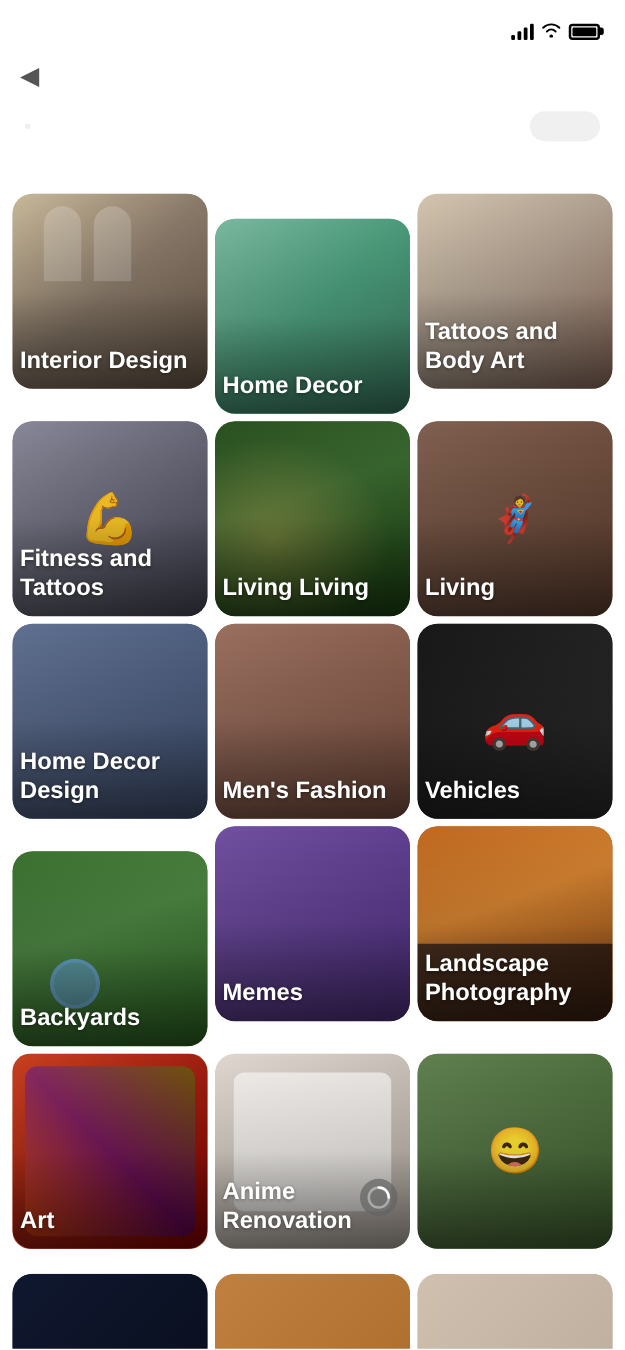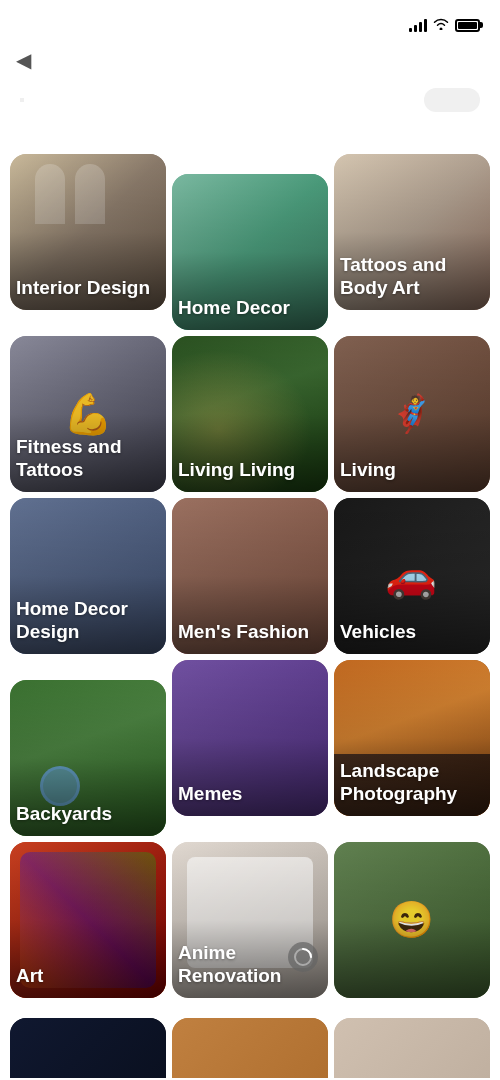--- a/index.html
+++ b/index.html
@@ -186,21 +186,21 @@
     .card-tattoos { background: linear-gradient(135deg, #d4c5b0 0%, #b0a090 50%, #907060 100%); }
     .card-fitness { background: linear-gradient(135deg, #9090a0 0%, #707080 50%, #505060 100%); }
     .card-outdoor { background: linear-gradient(135deg, #5a8050 0%, #4a7040 50%, #3a6030 100%); }
     .card-marvel { background: linear-gradient(135deg, #8a7060 0%, #7a6050 50%, #6a5040 100%); }
     .card-homedecor-styles { background: linear-gradient(135deg, #7080a0 0%, #506080 50%, #405070 100%); }
     .card-mensfashion { background: linear-gradient(135deg, #a07060 0%, #905060 50%, #804050 100%); }
     .card-vehicles { background: linear-gradient(135deg, #101010 0%, #202020 50%, #303030 100%); padding-left: 16px; }
     .card-backyards { background: linear-gradient(135deg, #5a9050 0%, #4a8040 50%, #3a7030 100%); margin-top: 20px; }
     .card-anime { background: linear-gradient(135deg, #9060a0 0%, #705080 50%, #504060 100%); }
     .card-landscape { background: linear-gradient(135deg, #c07030 0%, #a06020 50%, #804010 100%); }
-    .card-art { background: linear-gradient(135deg, #c04020 0%, #a03010 50%, #803000 100%); }
+    .card-art { background: linear-gradient(135deg, #c04020 0%, #a03010 50%, #803000 100%); border-radius: 14px; }
     .card-renovation { background: linear-gradient(135deg, #e0d8d0 0%, #c0b8b0 50%, #a09890 100%); }
     .card-memes { background: linear-gradient(135deg, #708060 0%, #607050 50%, #506040 100%); }
     .card-space { background: linear-gradient(135deg, #101830 0%, #0a1020 50%, #050810 100%); }
     .card-food { background: linear-gradient(135deg, #c08040 0%, #b07030 50%, #a06020 100%); }
     .card-balloon { background: linear-gradient(135deg, #d0c0b0 0%, #c0b0a0 50%, #b0a090 100%); }
 
     
     .card-interior::before {
       content: '';
       position: absolute;

